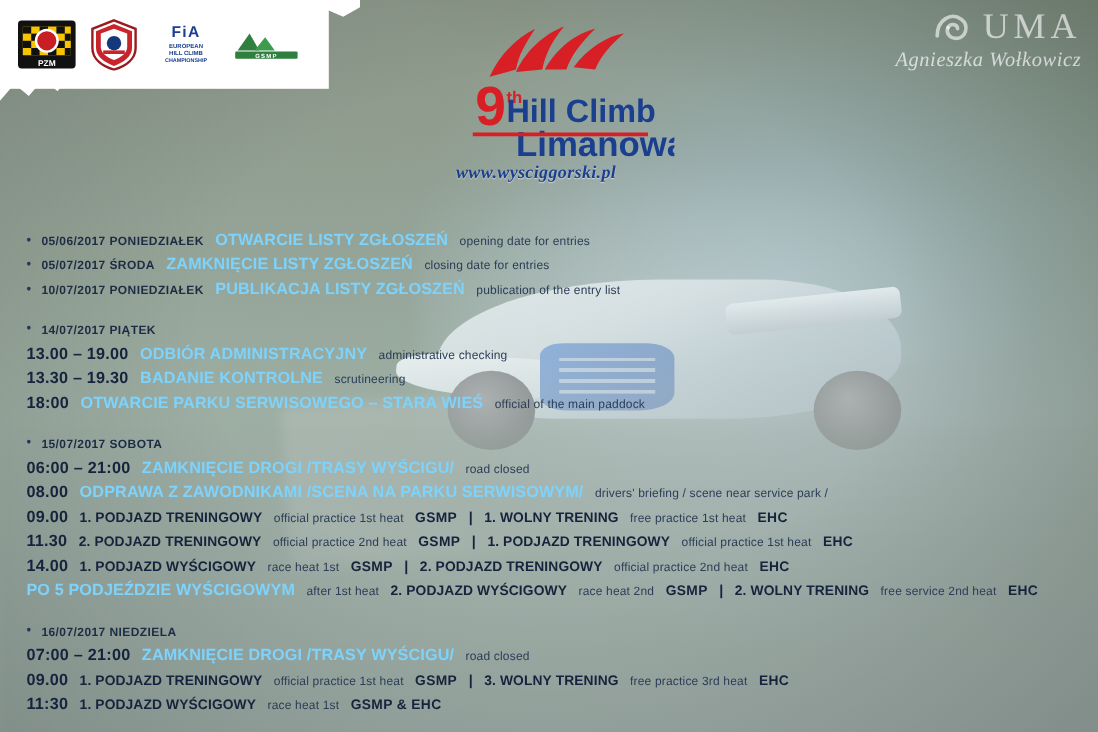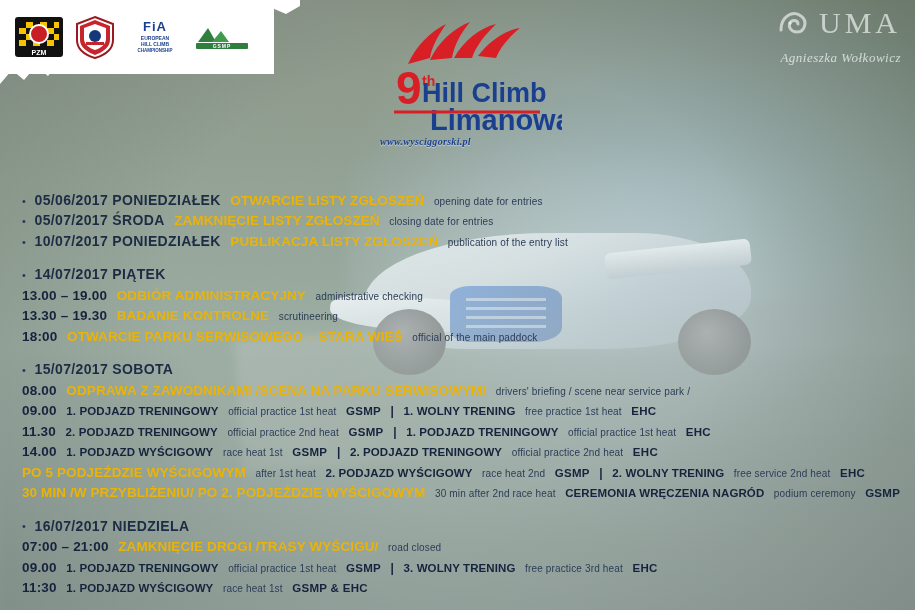--- a/index.html
+++ b/index.html
@@ -119,21 +119,21 @@
 
   
   .title-logo {
     position: absolute; left: 372px; top: 20px; width: 190px; height: 140px;
   }
   .title-url {
     position: absolute; left: 380px; top: 136px;
     font-family: "Liberation Serif", serif;
     font-style: italic;
     font-weight: bold;
-    font-size: 10px;
+    font-size: 15px;
     color: #1b3f8f;
     letter-spacing: .3px;
     text-shadow: 0 1px 1px rgba(255,255,255,.6);
   }
 
   
   .watermark {
     position: absolute; right: 14px; top: 8px;
     text-align: right;
     color: rgba(255,255,255,0.62);
@@ -142,23 +142,23 @@
   .wm-row { display: flex; align-items: flex-start; justify-content: flex-end; gap: 8px; }
   .wm-main {
     font-family: "Liberation Serif", serif;
     font-size: 30px;
     letter-spacing: 4px;
     line-height: 1;
   }
   .wm-sub {
     font-family: "Liberation Serif", serif;
     font-style: italic;
-    font-size: 13px;
+    font-size: 17px;
     letter-spacing: .5px;
-    margin-top: 12px;
+    margin-top: 2px;
     color: rgba(255,255,255,0.68);
   }
 
   
   .schedule {
     position: absolute;
     left: 22px;
     top: 190px;
     width: 880px;
     color: #15233a;
@@ -170,35 +170,35 @@
     line-height: 1.28;
     letter-spacing: .1px;
   }
   .bullet {
     color: #23365a;
     font-size: 11px;
     margin-right: 4px;
     vertical-align: middle;
   }
   .date {
-    font-size: 14px;
+    font-size: 10px;
     font-weight: bold;
     letter-spacing: .35px;
     color: #1d2c44;
   }
   .time {
     font-size: 13.5px;
     font-weight: bold;
     color: #16233c;
     letter-spacing: .2px;
   }
   .pl {
     font-size: 13.5px;
     font-weight: bold;
-    color: #eab308;
+    color: #7dd3fc;
     letter-spacing: .1px;
   }
   .pl-sm {
     font-size: 11.5px;
     font-weight: bold;
     color: #16233c;
   }
   .en {
     font-size: 10px;
     color: #2c3d57;
@@ -356,20 +356,25 @@
         <span class="en">official of the main paddock</span>
       </div>
     </div>
 
     <div class="group">
       <div class="line">
         <span class="bullet">•</span>
         <span class="date">15/07/2017 SOBOTA</span>
       </div>
       <div class="line">
+        <span class="time">06:00 – 21:00</span><span class="sp"></span>
+        <span class="pl">ZAMKNIĘCIE DROGI /TRASY WYŚCIGU/</span><span class="sp"></span>
+        <span class="en">road closed</span>
+      </div>
+      <div class="line">
         <span class="time">08.00</span><span class="sp"></span>
         <span class="pl">ODPRAWA Z ZAWODNIKAMI /SCENA NA PARKU SERWISOWYM/</span><span class="sp"></span>
         <span class="en">drivers' briefing / scene near service park /</span>
       </div>
       <div class="line">
         <span class="time">09.00</span><span class="sp"></span>
         <span class="pl-sm">1. PODJAZD TRENINGOWY</span><span class="sp"></span>
         <span class="en">official practice 1st heat</span><span class="sp"></span>
         <span class="tag">GSMP</span><span class="sp"></span>
         <span class="sep">|</span><span class="sp"></span>
@@ -401,27 +406,20 @@
         <span class="pl">PO 5 PODJEŹDZIE WYŚCIGOWYM</span><span class="sp"></span>
         <span class="en">after 1st heat</span><span class="sp"></span>
         <span class="pl-sm">2. PODJAZD WYŚCIGOWY</span><span class="sp"></span>
         <span class="en">race heat 2nd</span><span class="sp"></span>
         <span class="tag">GSMP</span><span class="sp"></span>
         <span class="sep">|</span><span class="sp"></span>
         <span class="pl-sm">2. WOLNY TRENING</span><span class="sp"></span>
         <span class="en">free service 2nd heat</span><span class="sp"></span>
         <span class="tag">EHC</span>
       </div>
-      <div class="line">
-        <span class="pl">30 MIN /W PRZYBLIŻENIU/ PO 2. PODJEŹDZIE WYŚCIGOWYM</span><span class="sp"></span>
-        <span class="en">30 min after 2nd race heat</span><span class="sp"></span>
-        <span class="pl-sm">CEREMONIA WRĘCZENIA NAGRÓD</span><span class="sp"></span>
-        <span class="en">podium ceremony</span><span class="sp"></span>
-        <span class="tag">GSMP</span>
-      </div>
     </div>
 
     <div class="group">
       <div class="line">
         <span class="bullet">•</span>
         <span class="date">16/07/2017 NIEDZIELA</span>
       </div>
       <div class="line">
         <span class="time">07:00 – 21:00</span><span class="sp"></span>
         <span class="pl">ZAMKNIĘCIE DROGI /TRASY WYŚCIGU/</span><span class="sp"></span>

